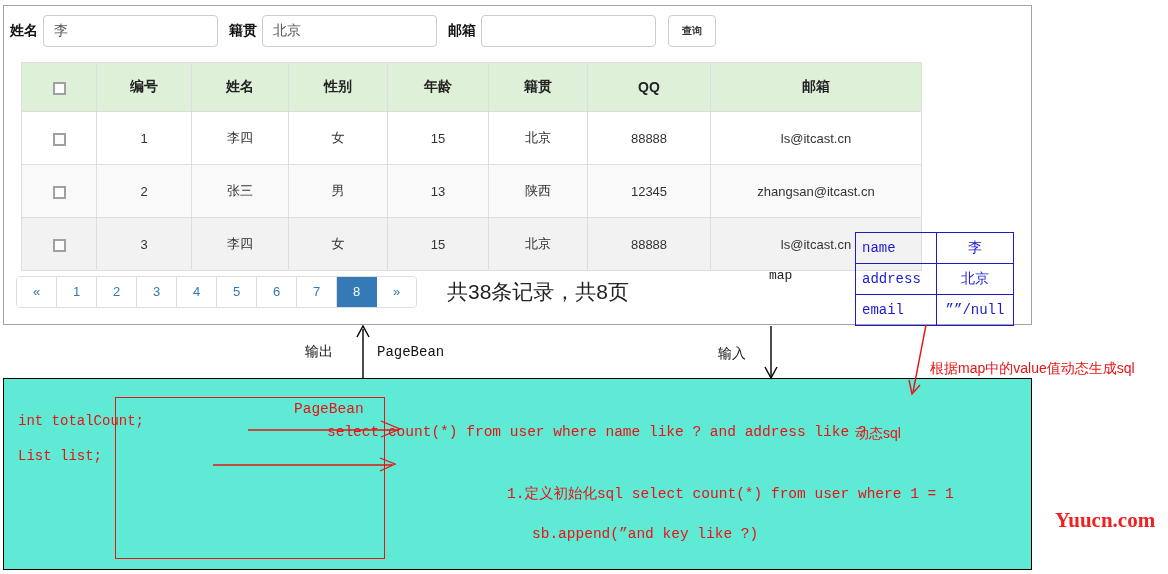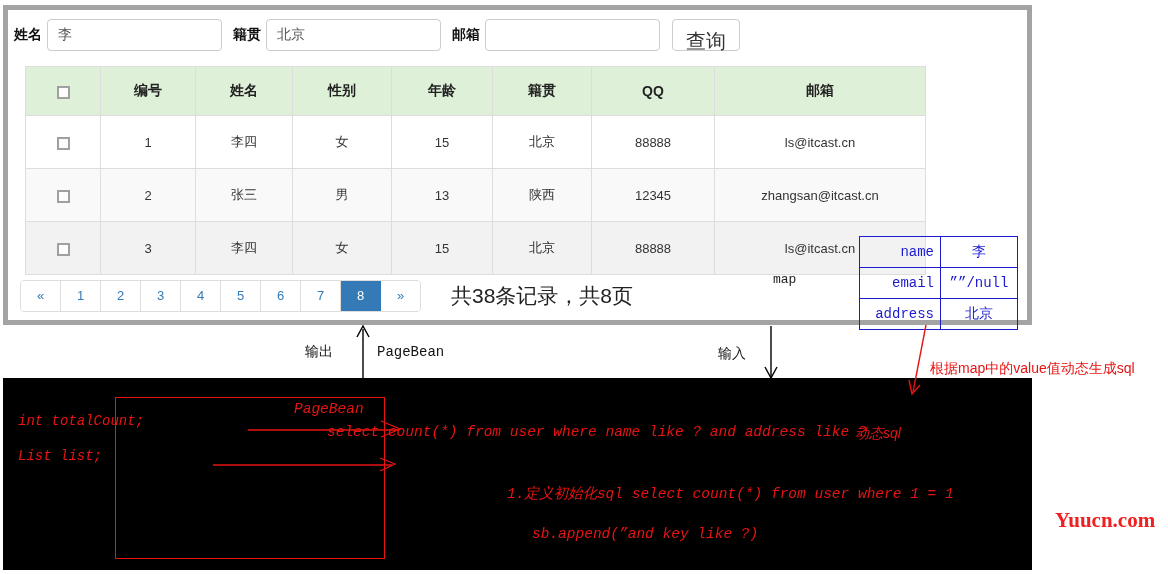--- a/index.html
+++ b/index.html
@@ -11,21 +11,21 @@
     position: relative;
     font-family: "Liberation Sans", sans-serif;
     overflow: hidden;
   }
 
   
   #top-panel {
     position: absolute;
     left: 3px; top: 5px;
     width: 1029px; height: 320px;
-    border: 5px solid #a3a3a3;
+    border: 1px solid #a3a3a3;
     box-sizing: border-box;
     background: #fff;
   }
 
   
   #search-bar {
     position: absolute;
     left: 4px; top: 6px;
     display: flex;
     align-items: center;
@@ -51,27 +51,28 @@
     background: #fff;
     font-family: "Liberation Sans", sans-serif;
   }
   #input-name { width: 175px; margin-left: 3px; }
   #input-address { width: 175px; margin-left: 3px; }
   #input-email { width: 175px; margin-left: 3px; }
   #btn-search {
     margin-left: 12px;
     height: 32px;
     padding: 8px 13px;
-    font-size: 20px;
+    font-size: 10px;
     border: 1px solid #ccc;
     border-radius: 4px;
     background: #fff;
     color: #333;
     cursor: pointer;
     font-family: "Liberation Sans", sans-serif;
+    font-weight: bold;
   }
 
   
   #data-table {
     position: absolute;
     left: 17px; top: 56px;
     width: 828px;
     border-collapse: collapse;
     table-layout: fixed;
   }
@@ -168,32 +169,31 @@
   }
   #map-table td {
     border: 1px solid #1a1ad0;
     color: #1a1ad0;
     font-size: 14px;
     height: 30px;
     padding: 0 6px;
     font-family: "Liberation Mono", monospace;
     white-space: nowrap;
   }
-  #map-table td.k { width: 68px; text-align: right; }
+  #map-table td.k { width: 68px; text-align: left; }
   #map-table td.v { width: 64px; text-align: center; }
 
   
   #bottom-panel {
     position: absolute;
     left: 3px; top: 378px;
     width: 1029px; height: 192px;
     border: 1px solid #000;
     box-sizing: border-box;
-    background: #000000;
-    font-style: italic;
+    background: #5eead4;
   }
 
   
   #red-box {
     position: absolute;
     left: 111px; top: 18px;
     width: 270px; height: 162px;
     border: 1px solid #e81313;
     box-sizing: border-box;
   }
@@ -345,26 +345,26 @@
 
   <div id="map-label">map</div>
 
   <table id="map-table">
     <tbody>
       <tr>
         <td class="k">name</td>
         <td class="v">李</td>
       </tr>
       <tr>
+        <td class="k">address</td>
+        <td class="v">北京</td>
+      </tr>
+      <tr>
         <td class="k">email</td>
         <td class="v">””/null</td>
-      </tr>
-      <tr>
-        <td class="k">address</td>
-        <td class="v">北京</td>
       </tr>
     </tbody>
   </table>
 </div>
 
 <div class="gap-label" style="left:305px; top:343px;">输出</div>
 <div class="gap-mono" style="left:377px; top:344px;">PageBean</div>
 <div class="gap-label" style="left:718px; top:345px;">输入</div>
 
 <div id="bottom-panel">

